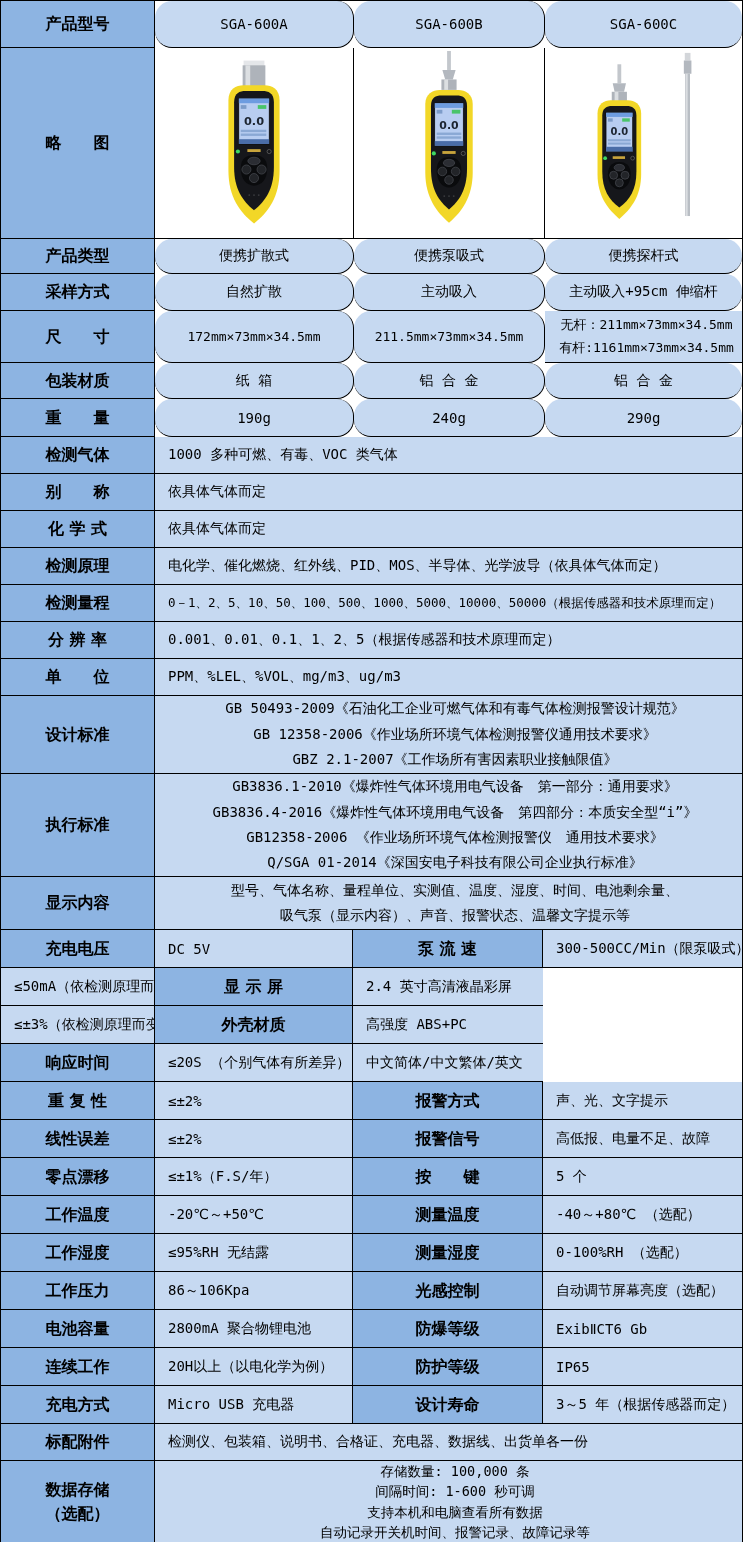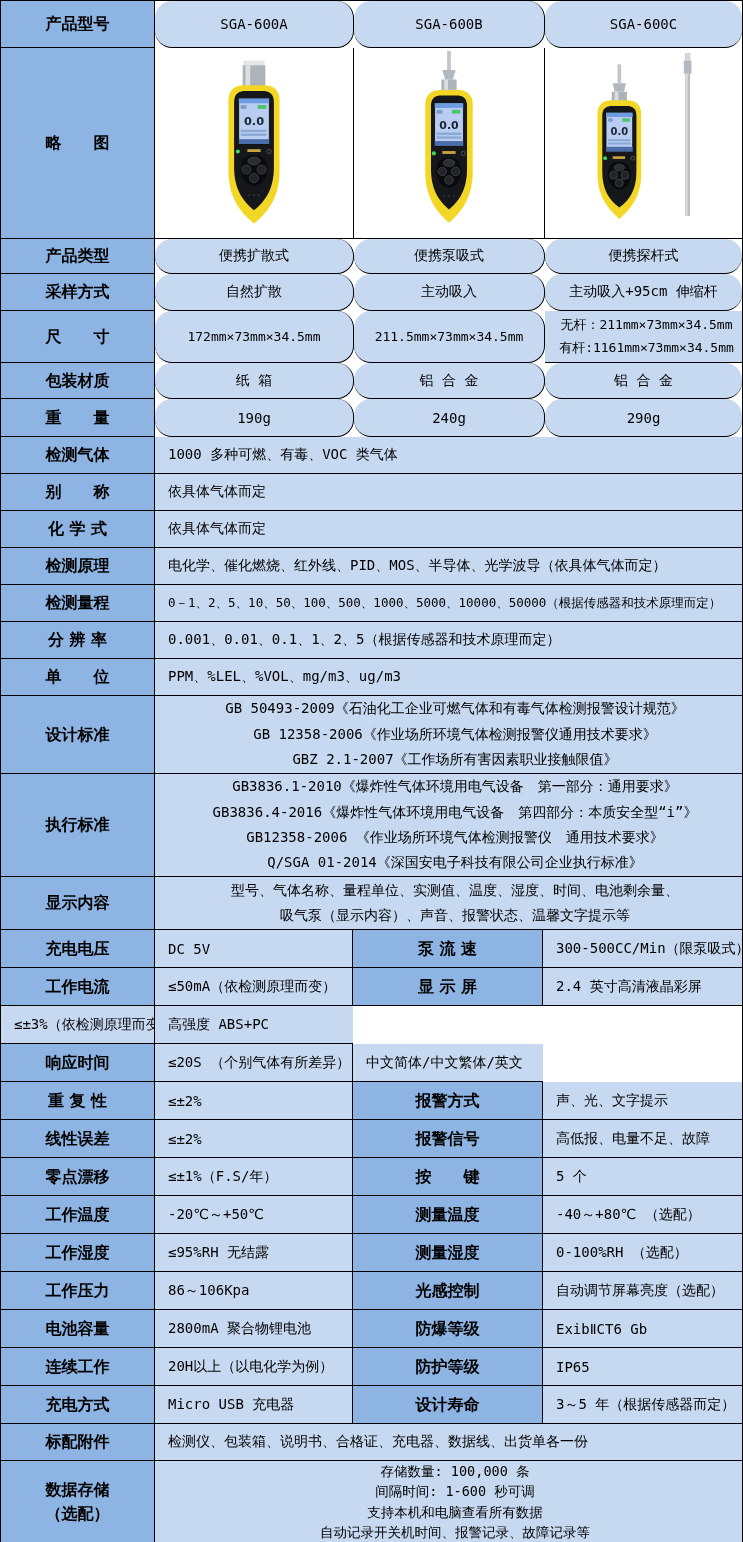--- a/index.html
+++ b/index.html
@@ -254,27 +254,27 @@
     </div>
   </div>
 
   <div class="row rp" style="height:38px">
     <div class="cell lab">充电电压</div>
     <div class="cell val left">DC 5V</div>
     <div class="cell lab">泵 流 速</div>
     <div class="cell val left">300-500CC/Min（限泵吸式）</div>
   </div>
   <div class="row rp" style="height:38px">
-    <div class="cell lab">工作电流</div>
     <div class="cell val left">≤50mA（依检测原理而变）</div>
     <div class="cell lab">显 示 屏</div>
     <div class="cell val left">2.4 英寸高清液晶彩屏</div>
   </div>
   <div class="row rp" style="height:38px">
     <div class="cell val left">≤±3%（依检测原理而变）</div>
+    <div class="cell lab">外壳材质</div>
     <div class="cell val left">高强度 ABS+PC</div>
   </div>
   <div class="row rp" style="height:38px">
     <div class="cell lab">响应时间</div>
     <div class="cell val left">≤20S （个别气体有所差异）</div>
     <div class="cell val left">中文简体/中文繁体/英文</div>
   </div>
   <div class="row rp" style="height:38px">
     <div class="cell lab">重 复 性</div>
     <div class="cell val left">≤±2%</div>

